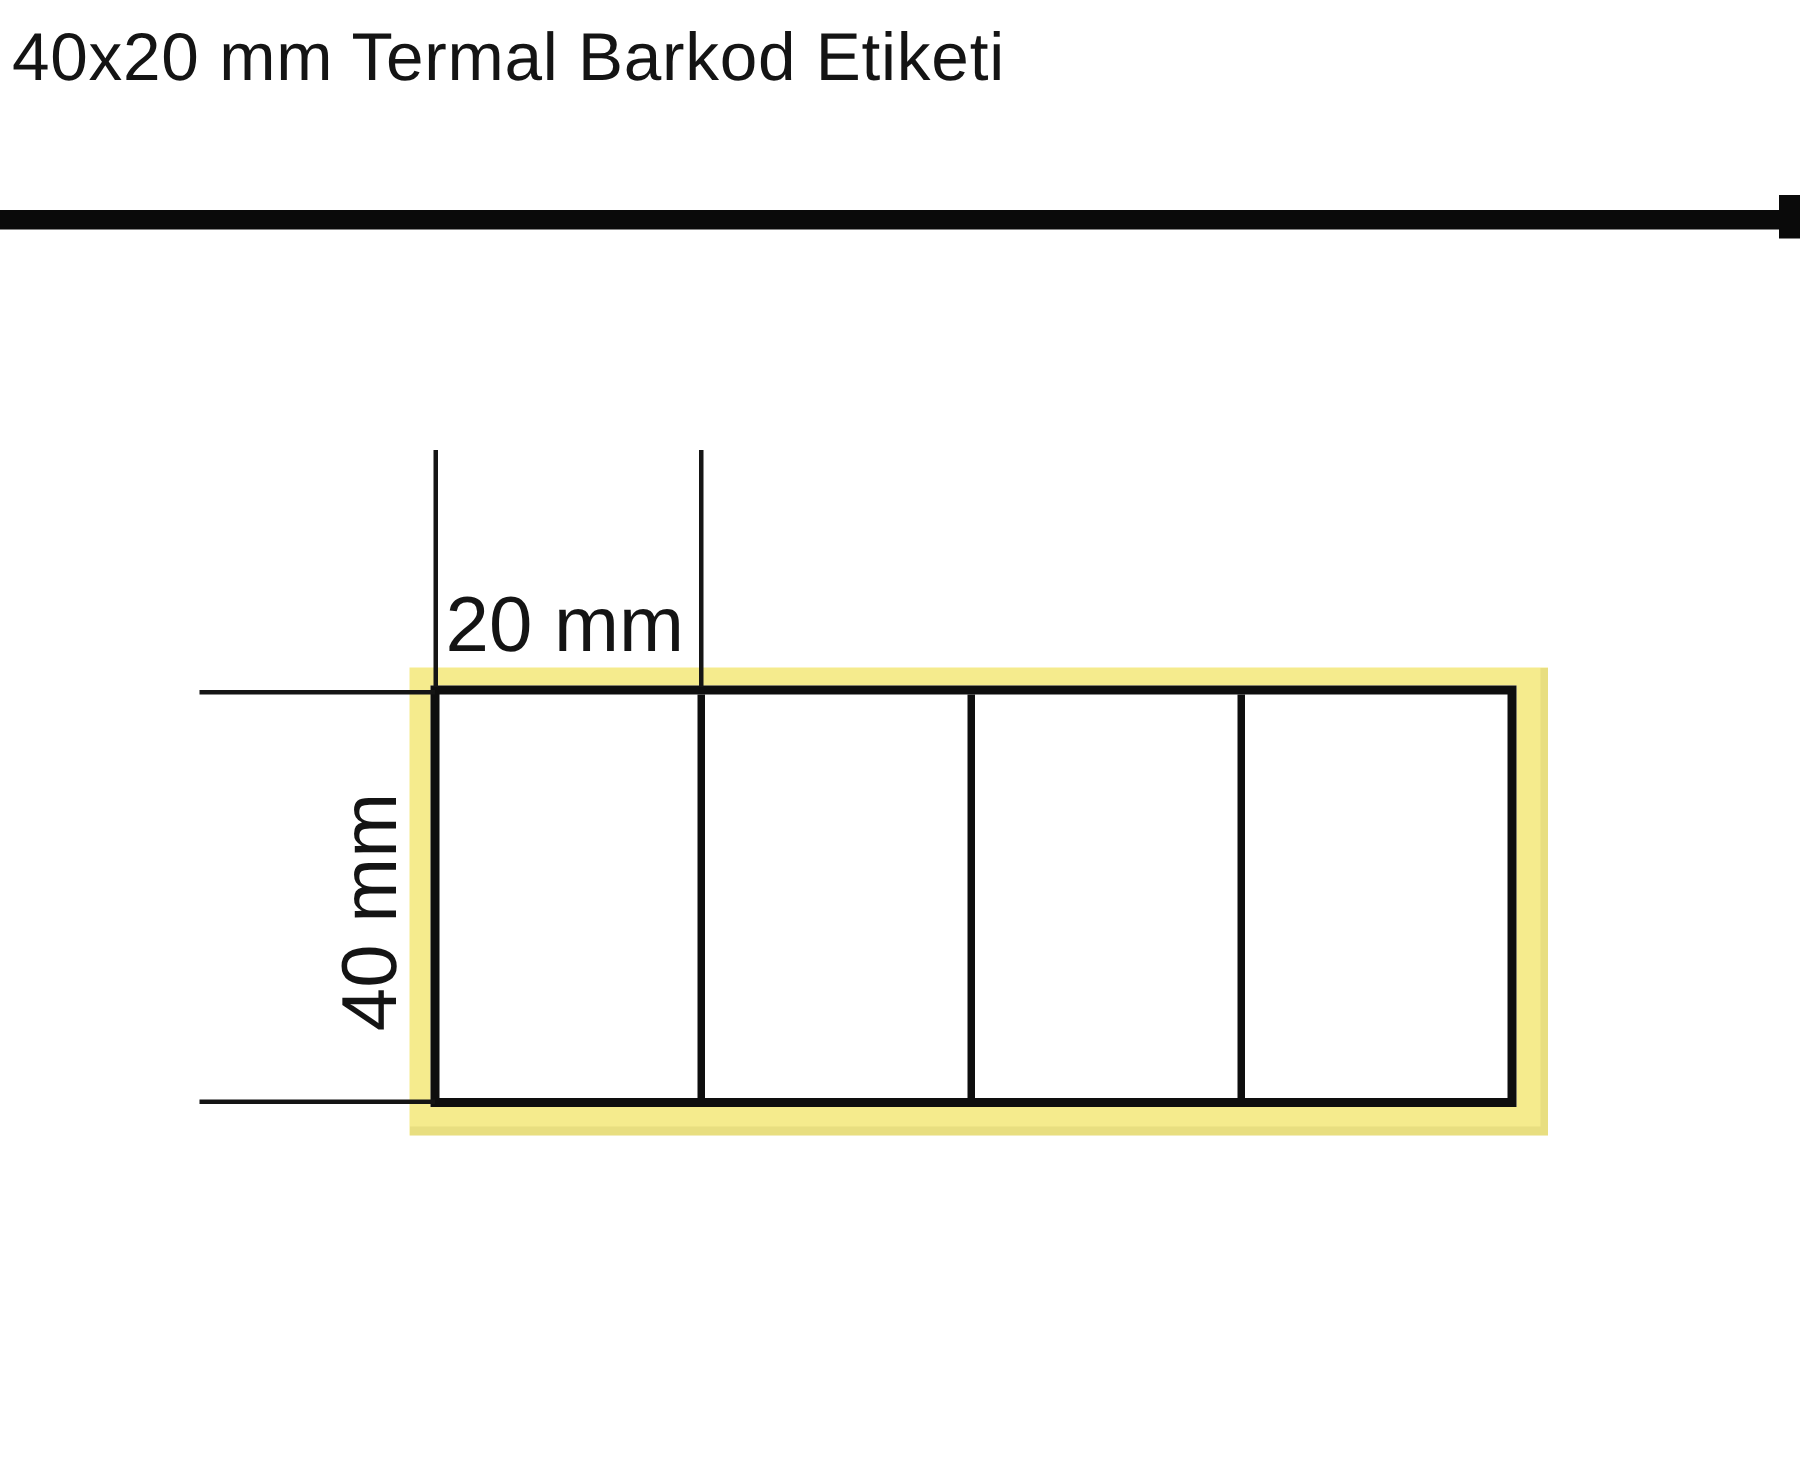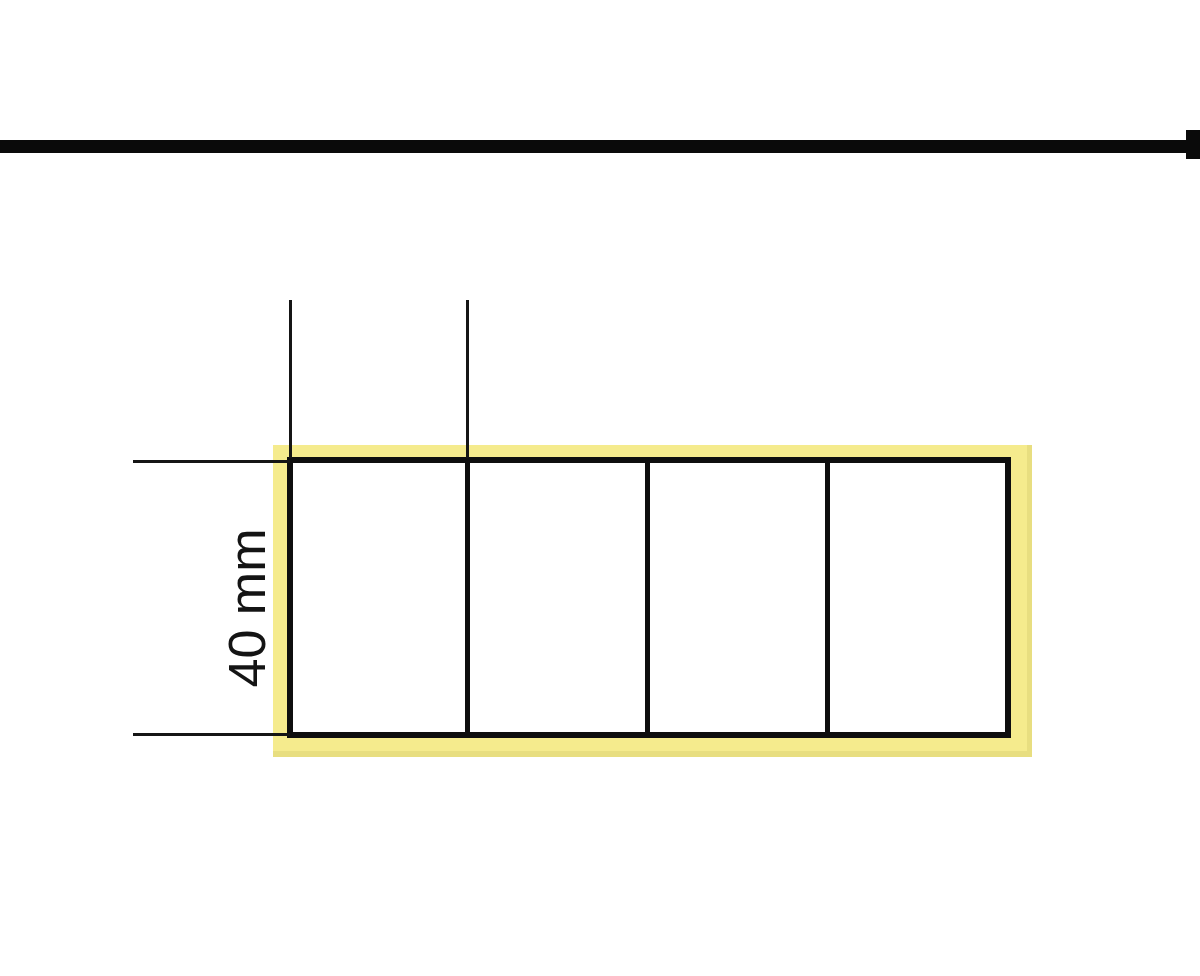--- a/index.html
+++ b/index.html
@@ -120,34 +120,36 @@
     color: #141414;
     transform: rotate(-90deg);
     white-space: nowrap;
   }
 </style>
 </head>
 <body>
 
 <div class="page">
 
+  <div class="title-line title-1">40x20 mm Termal Barkod Etiketi</div>
 
 
   <div class="rule"></div>
 
   <div class="rule-cap"></div>
 
   <div class="liner"></div>
 
   <div class="label-strip">
     <div class="label-divider d1"></div>
     <div class="label-divider d2"></div>
     <div class="label-divider d3"></div>
   </div>
 
   <div class="ext-v ext-v-left"></div>
   <div class="ext-v ext-v-right"></div>
+  <div class="dim-width">20 mm</div>
 
   <div class="ext-h ext-h-top"></div>
   <div class="ext-h ext-h-bottom"></div>
   <div class="dim-height">40 mm</div>
 
 </div>
 
 </body></html>

